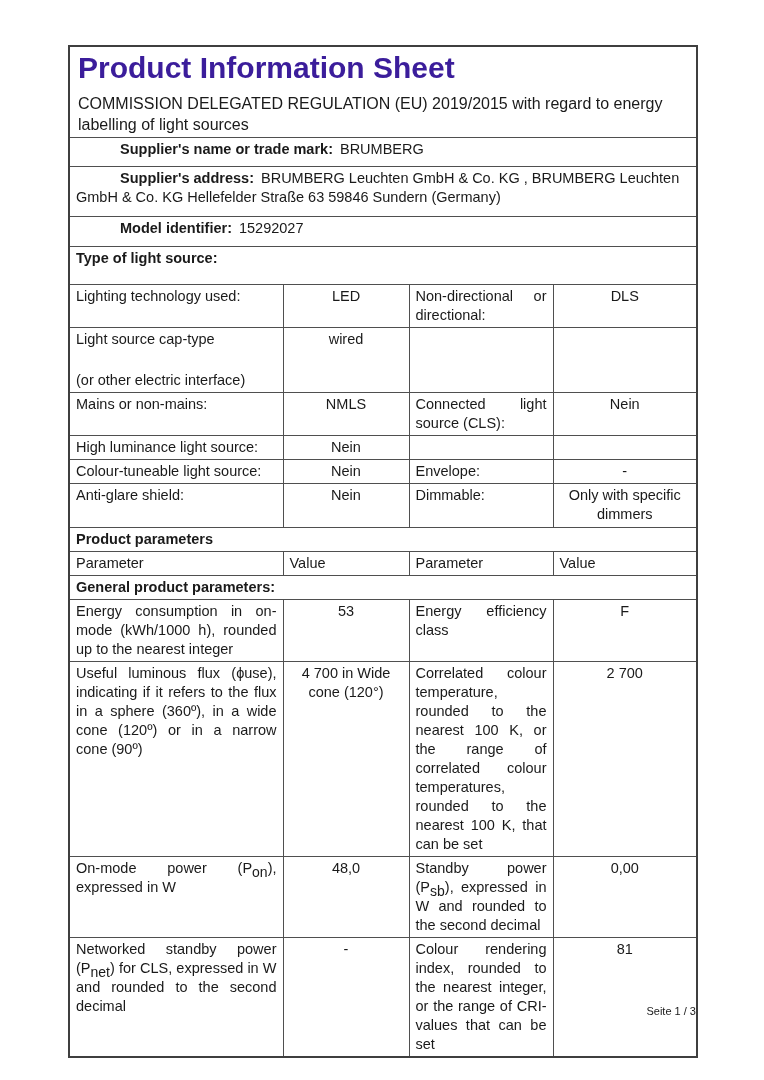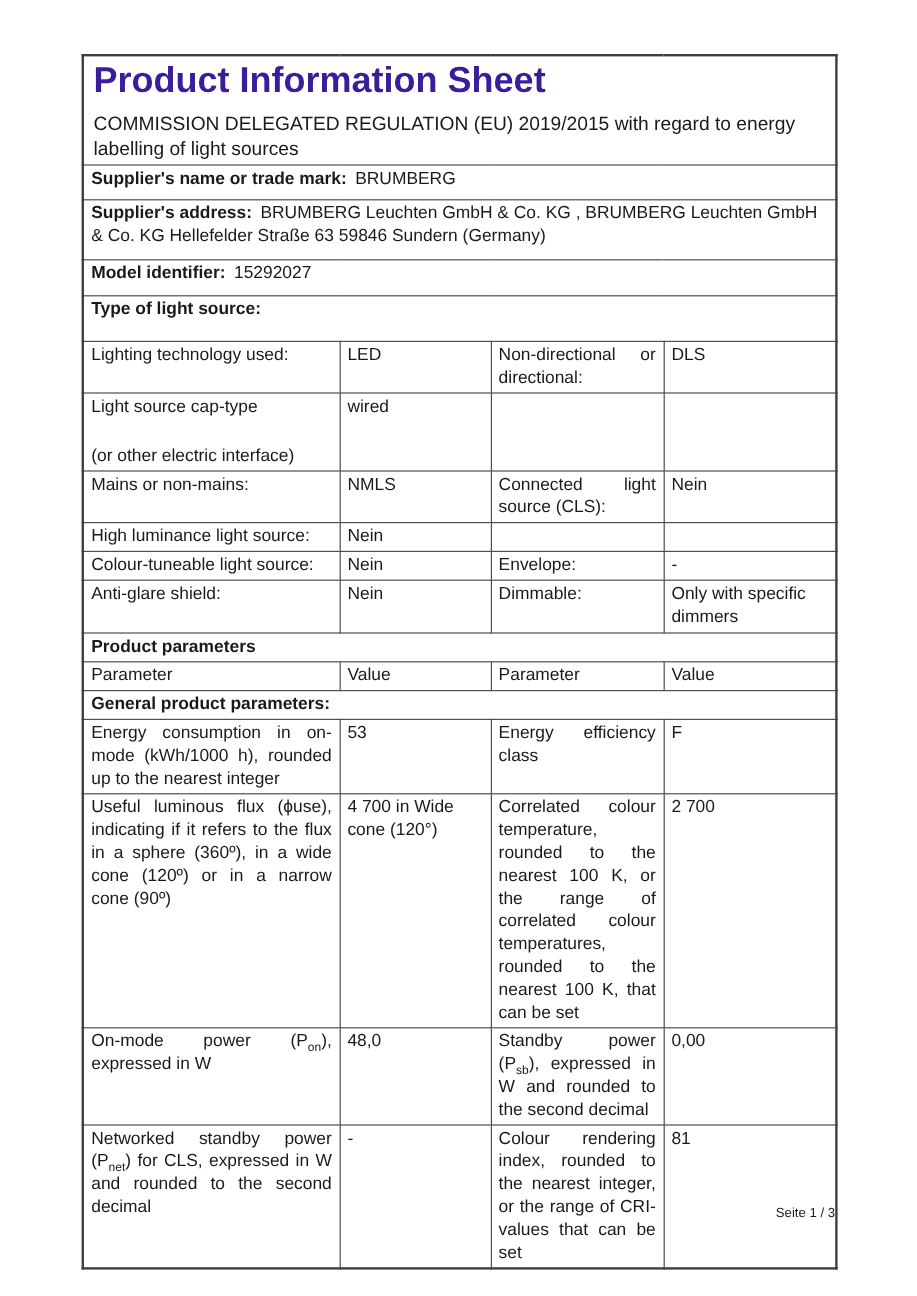--- a/index.html
+++ b/index.html
@@ -11,37 +11,37 @@
   table.pis{
     width:628px;border-collapse:collapse;table-layout:fixed;
     border:2px solid #3f3f3f;
   }
   table.pis td{
     border:1px solid #4f4f4f;vertical-align:top;
     padding:2px 6px;font-size:14.5px;line-height:19px;
     overflow:hidden;
   }
   td.full{font-size:15px;}
-  .b{font-weight:bold;}
+  .b{font-weight:bold;margin-left:44px;}
   .jc{text-align:justify;text-justify:inter-word;}
-  .vc{}
+  .vc{text-align:center;}
   .sec{text-align:left;font-weight:bold;}
   .title{
     font-size:30px;line-height:34px;font-weight:bold;
     margin:2px 0 0 2px;
   }
   .subtitle{margin:8px 0 0 2px;font-size:16px;line-height:21px;}
   .lblval .val{margin-left:7px;}
   .gap{margin-top:22px;}
   .headpad{padding:6px 8px 4px 6px;}
   .footer{
     position:absolute;left:68px;top:1005px;width:628px;
     text-align:right;font-size:11px;color:#1a1a1a;
   }
-  sub{font-size:10px;line-height:0;}
+  sub{font-size:14px;line-height:0;}
 </style>
 </head>
 <body>
 
 <div class="sheet">
   <table class="pis">
     <colgroup>
       <col style="width:214px">
         <col style="width:126px">
         <col style="width:144px">

